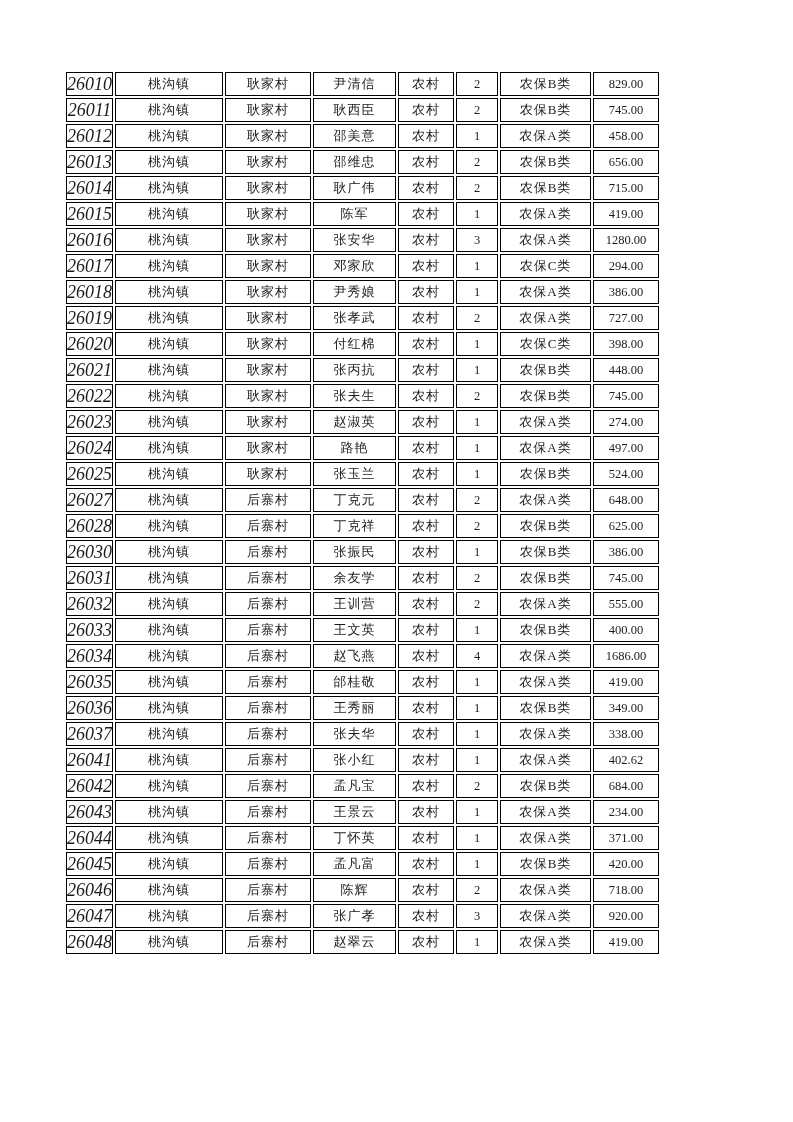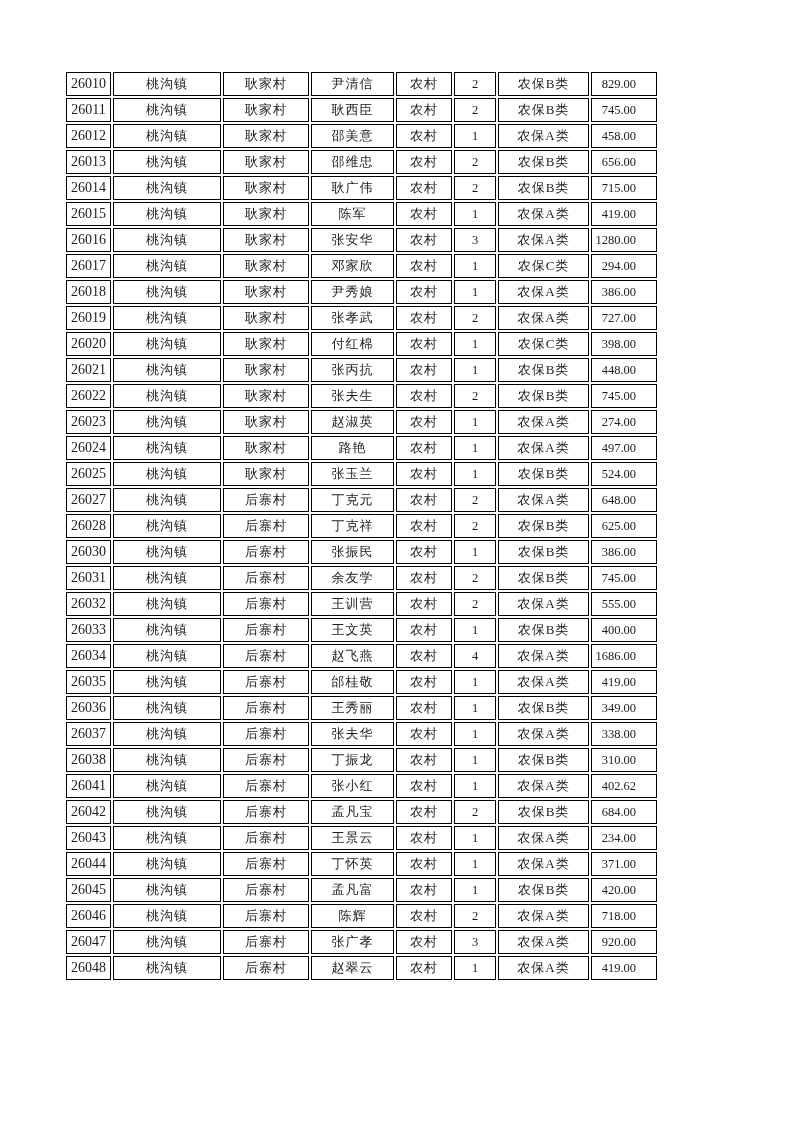--- a/index.html
+++ b/index.html
@@ -29,29 +29,30 @@
     font-size: 13px;
     text-align: center;
     vertical-align: middle;
     white-space: nowrap;
     overflow: hidden;
     padding: 0;
     letter-spacing: 1px;
   }
   .sheet-table td.col-id {
     letter-spacing: 0px;
-    font-size: 14px;
+    font-size: 18px;
+    font-style: italic;
   }
   .sheet-table td.col-count {
     letter-spacing: 0px;
     font-size: 12.5px;
   }
   .sheet-table td.col-amount {
-    text-align: right;
-    padding-right: 20px;
+    text-align: center;
+    padding-right: 0;
     letter-spacing: 0px;
     font-size: 12.5px;
   }
   col.c-id       { width: 45px; }
   col.c-town     { width: 108px; }
   col.c-village  { width: 86px; }
   col.c-name     { width: 83px; }
   col.c-type     { width: 56px; }
   col.c-count    { width: 42px; }
   col.c-category { width: 91px; }
@@ -326,30 +327,20 @@
         <td class="col-id">26037</td>
         <td class="col-town">桃沟镇</td>
         <td class="col-village">后寨村</td>
         <td class="col-name">张夫华</td>
         <td class="col-type">农村</td>
         <td class="col-count">1</td>
         <td class="col-category">农保A类</td>
         <td class="col-amount">338.00</td>
       </tr>
       <tr>
-        <td class="col-id">26038</td>
-        <td class="col-town">桃沟镇</td>
-        <td class="col-village">后寨村</td>
-        <td class="col-name">丁振龙</td>
-        <td class="col-type">农村</td>
-        <td class="col-count">1</td>
-        <td class="col-category">农保B类</td>
-        <td class="col-amount">310.00</td>
-      </tr>
-      <tr>
         <td class="col-id">26041</td>
         <td class="col-town">桃沟镇</td>
         <td class="col-village">后寨村</td>
         <td class="col-name">张小红</td>
         <td class="col-type">农村</td>
         <td class="col-count">1</td>
         <td class="col-category">农保A类</td>
         <td class="col-amount">402.62</td>
       </tr>
       <tr>

